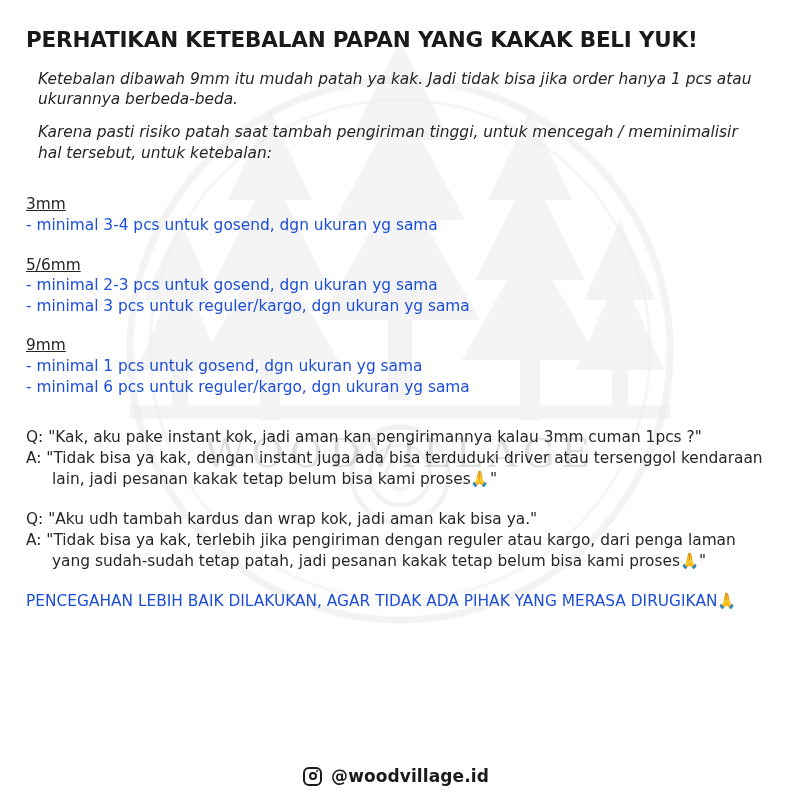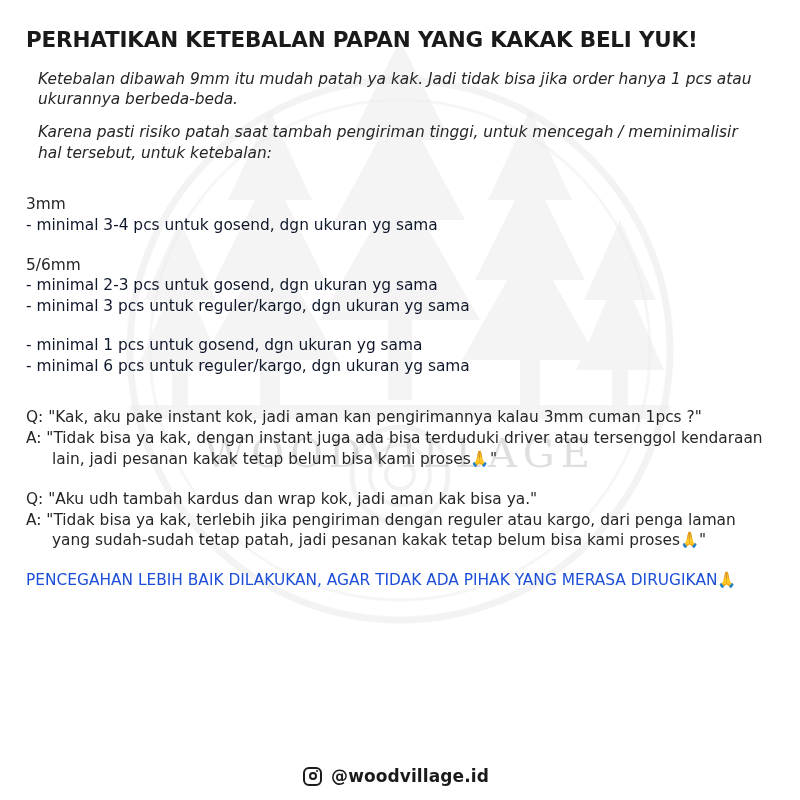--- a/index.html
+++ b/index.html
@@ -79,25 +79,26 @@
     color: #262626;
     font-style: italic;
   }
   .gap-md { height: 19px; }
   .gap-lg { height: 30px; }
 
   .block-title {
     font-size: 15.4px;
     line-height: 1.34;
     color: #262626;
+    text-decoration: underline;
   }
   .bullet-line {
     font-size: 15.4px;
     line-height: 1.34;
-    color: #0f172a;
+    color: #1d4ed8;
   }
 
   .qa-line {
     font-size: 15.4px;
     line-height: 1.36;
     color: #262626;
     padding-left: 26px;
     text-indent: -26px;
   }
   .qa-group { margin-bottom: 0; }
@@ -219,20 +220,21 @@
 
     <div>
       <div class="block-title">5/6mm</div>
       <div class="bullet-line">- minimal 2-3 pcs untuk gosend, dgn ukuran yg sama</div>
       <div class="bullet-line">- minimal 3 pcs untuk reguler/kargo, dgn ukuran yg sama</div>
     </div>
 
     <div class="gap-md"></div>
 
     <div>
+      <div class="block-title">9mm</div>
       <div class="bullet-line">- minimal 1 pcs untuk gosend, dgn ukuran yg sama</div>
       <div class="bullet-line">- minimal 6 pcs untuk reguler/kargo, dgn ukuran yg sama</div>
     </div>
 
     <div class="gap-lg"></div>
 
     <div class="qa-group">
       <div class="qa-line">Q: "Kak, aku pake instant kok, jadi aman kan pengirimannya kalau 3mm cuman 1pcs ?"</div>
       <div class="qa-line">A: "Tidak bisa ya kak, dengan instant juga ada bisa terduduki driver atau tersenggol kendaraan lain, jadi pesanan kakak tetap belum bisa kami proses🙏"</div>
     </div>

